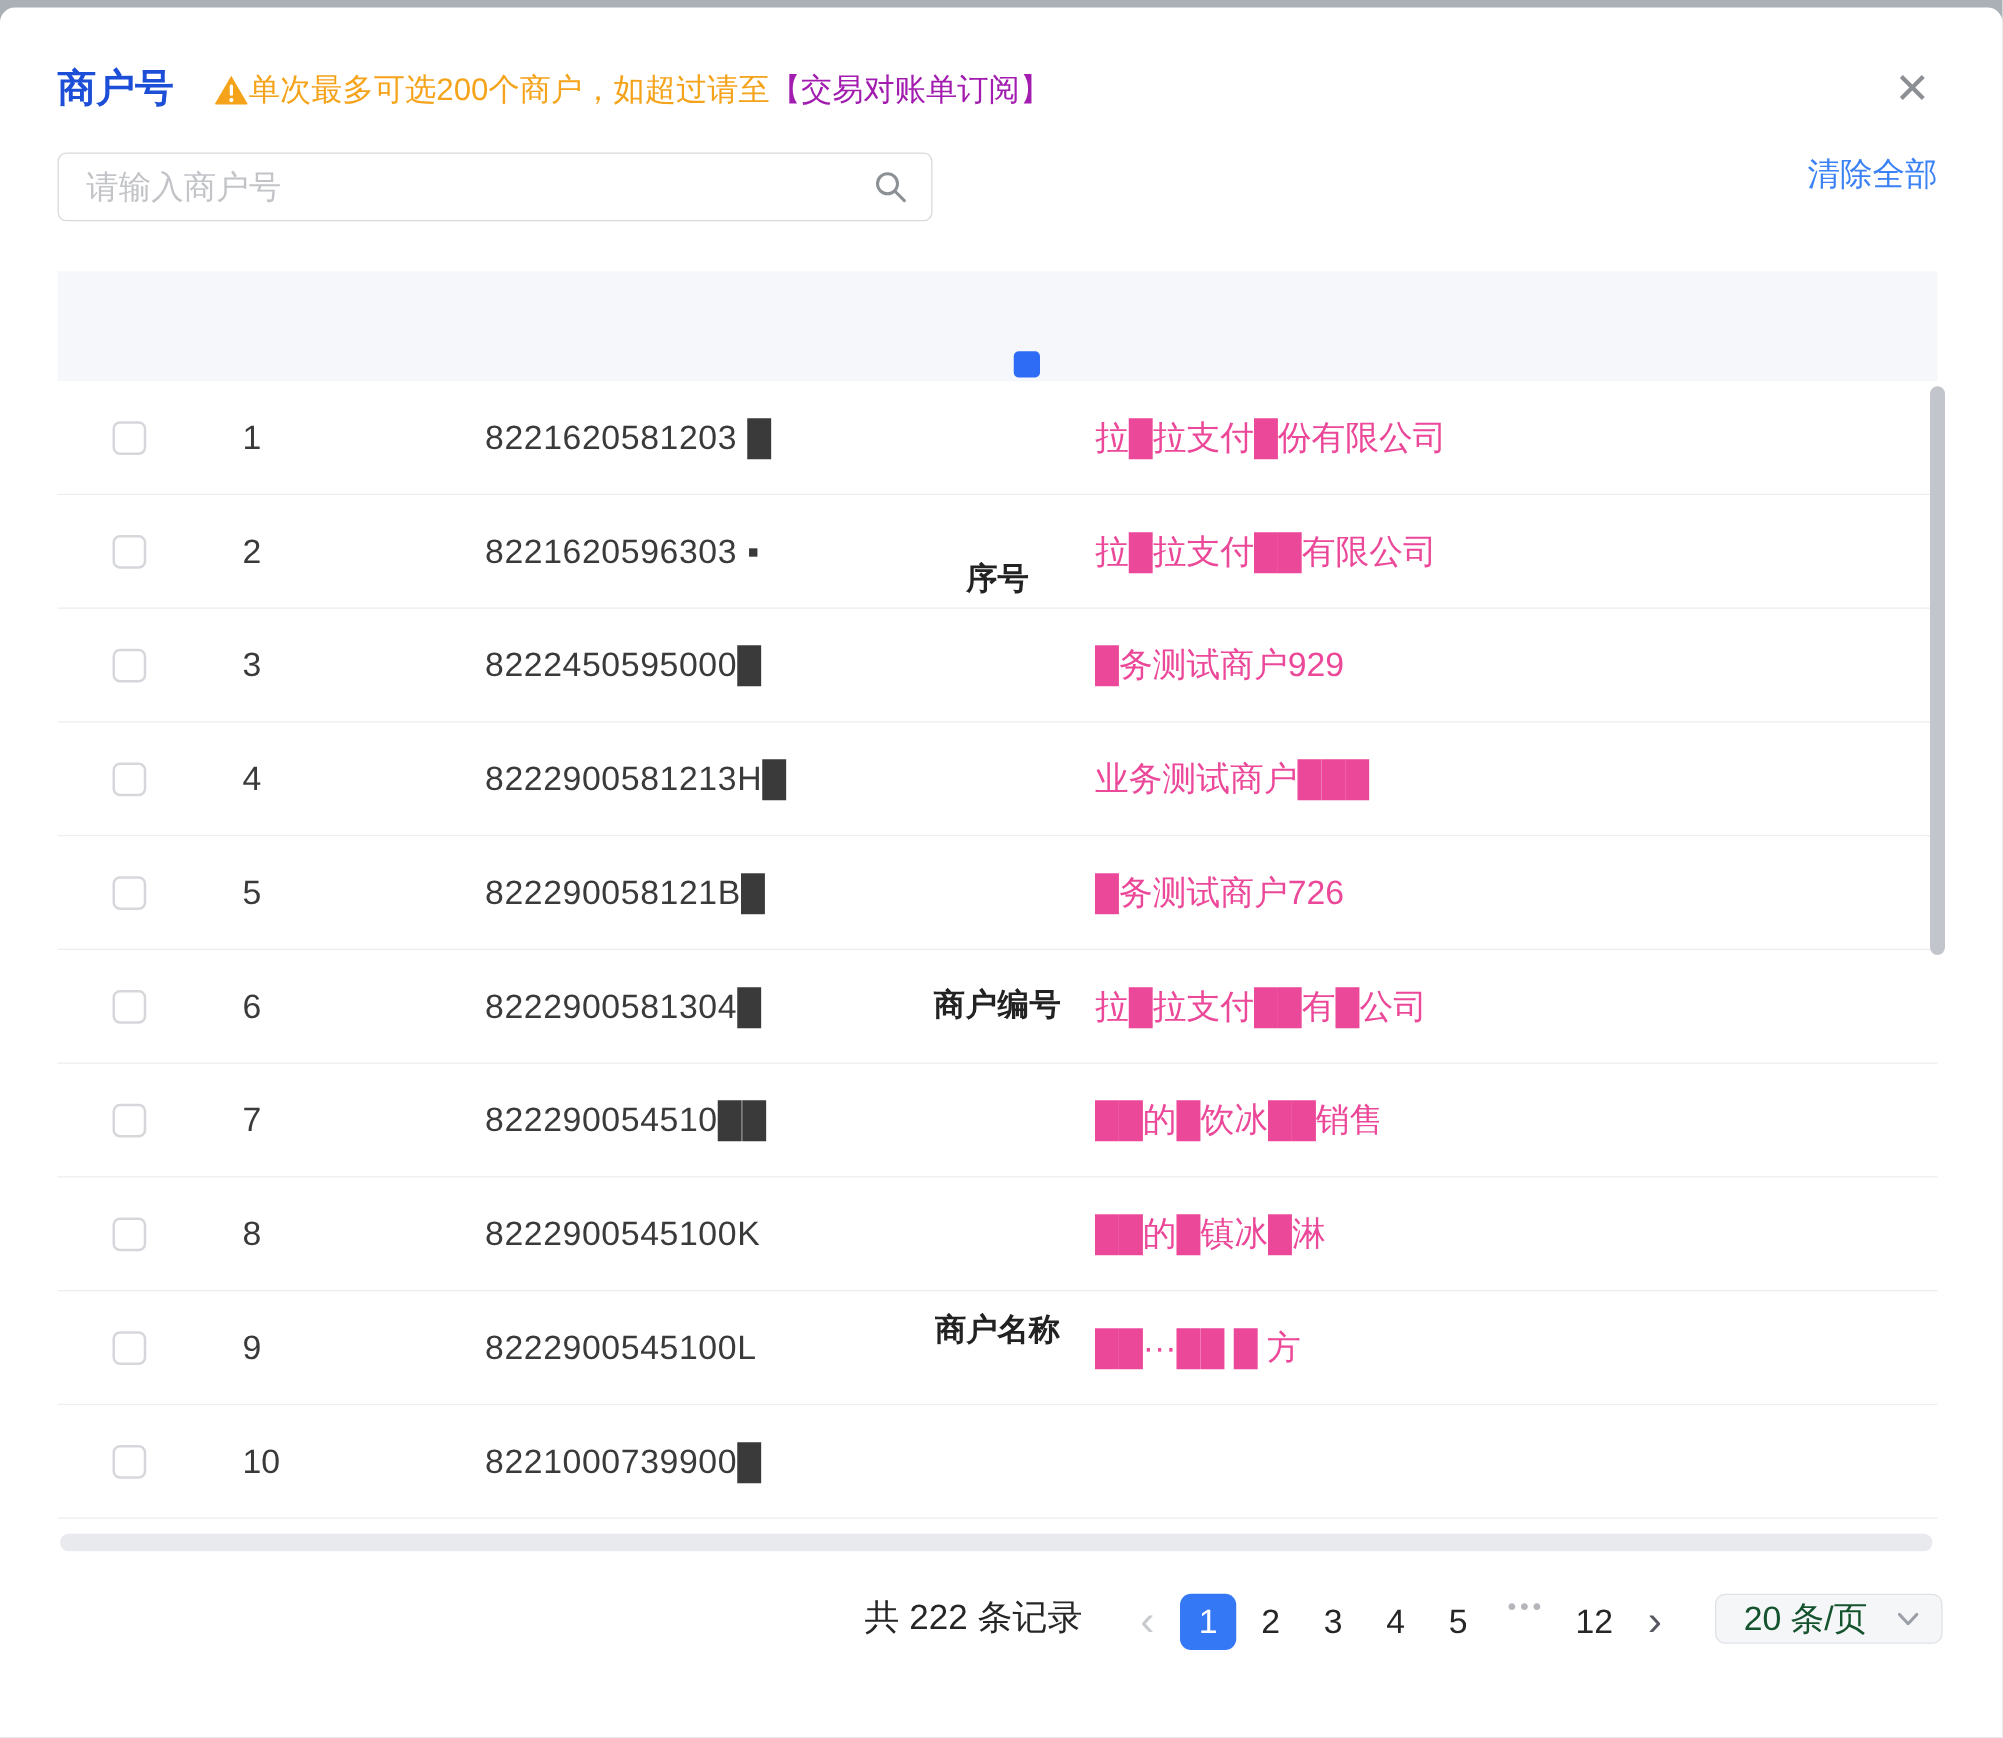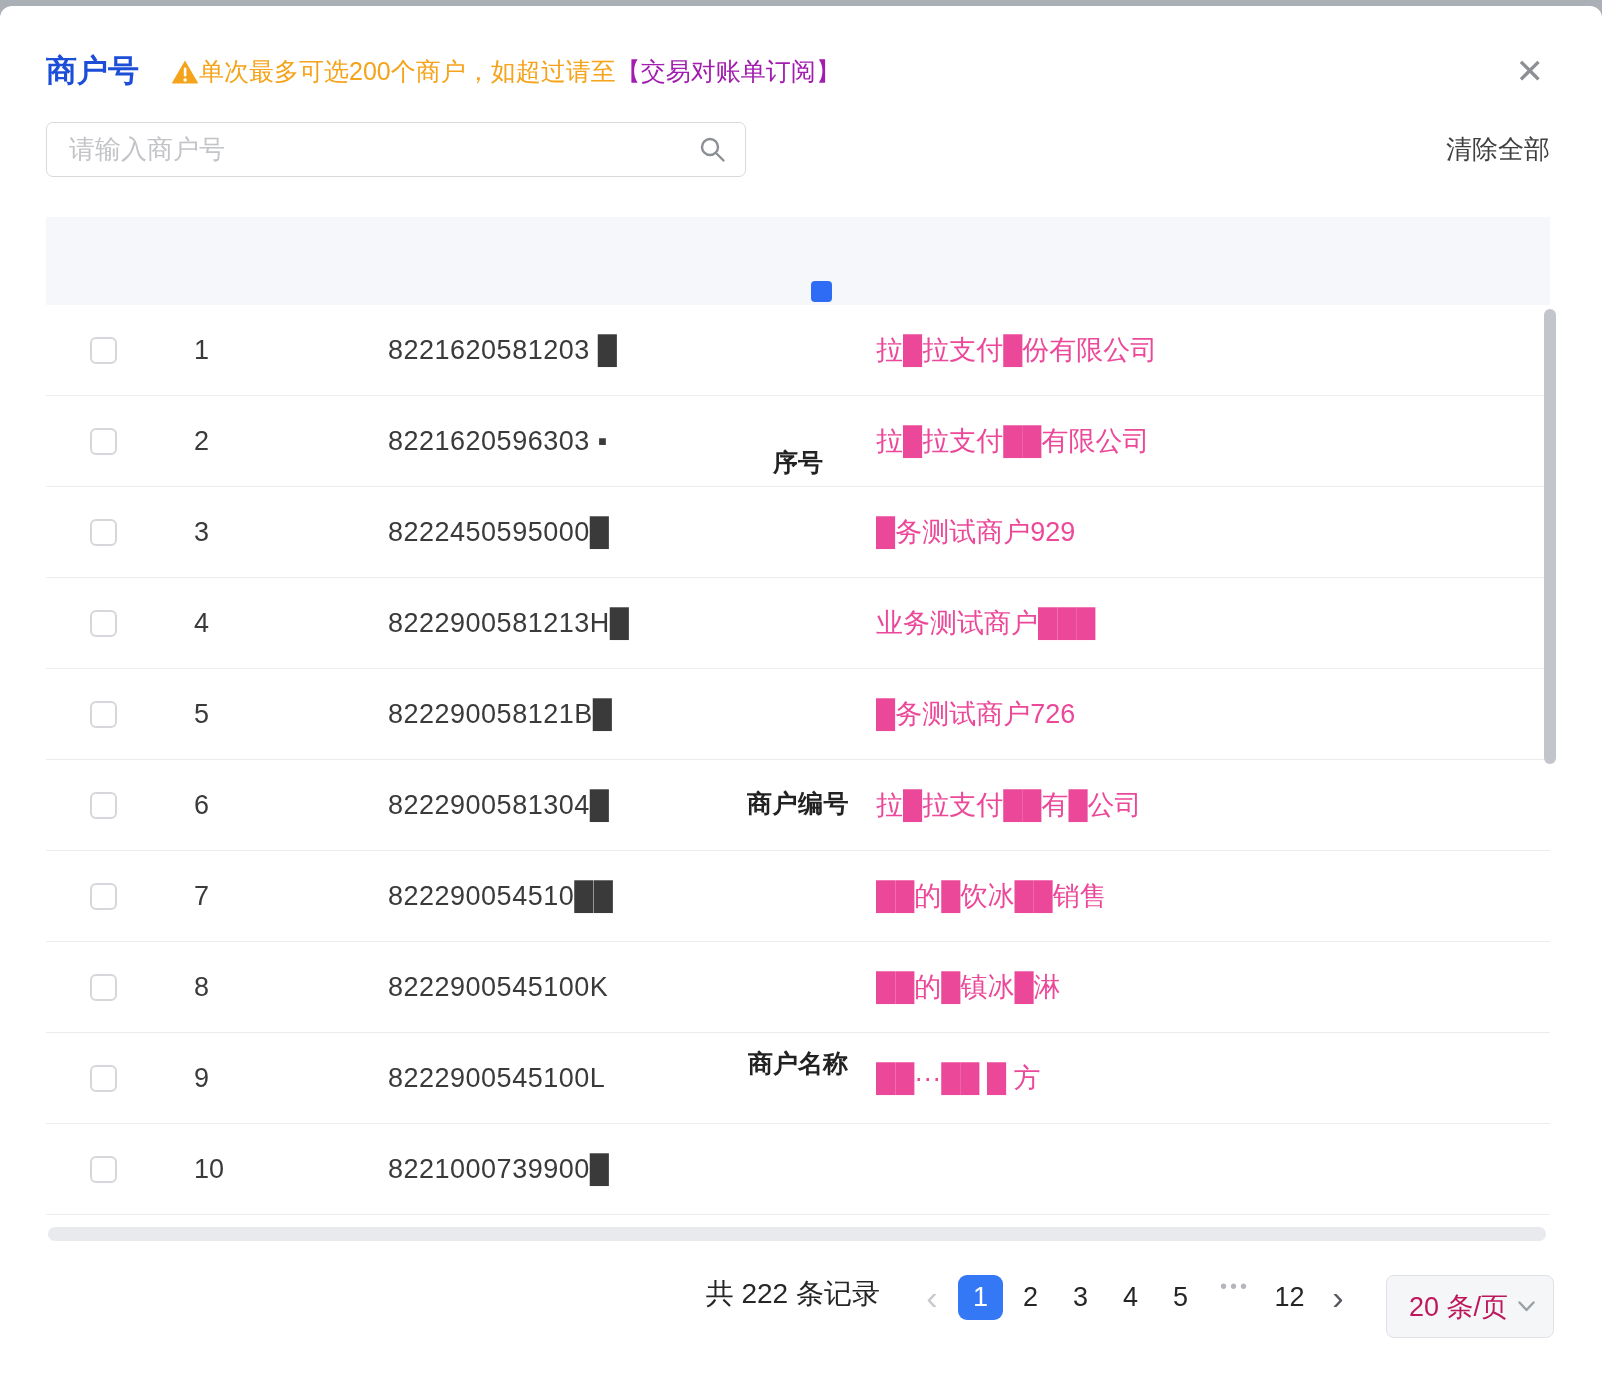--- a/index.html
+++ b/index.html
@@ -19,30 +19,30 @@
   .warn-wrap { display:flex; align-items:center; margin-left:32px; }
   .warn-icon { display:inline-flex; margin-top:2px; }
   .warn-text { font-size:25px; color:#f5a31a; }
   .warn-link { font-size:25px; color:#a21caf; text-decoration:none; cursor:pointer; }
   .close-btn {
     margin-left:auto; background:none; border:none; cursor:pointer;
     font-size:34px; color:#8c8f94; line-height:1; font-weight:300; padding:4px 6px;
   }
 
   
-  .search-row { display:flex; align-items:center; margin:30px 52px 0 46px; }
+  .search-row { display:flex; align-items:flex-start; margin:30px 52px 0 46px; }
   .search-box { position:relative; width:700px; }
   .search-box input {
     width:100%; height:55px; border:1px solid #d9d9d9; border-radius:7px;
     font-size:26px; color:#333; padding:0 60px 0 22px; outline:none;
     font-family:inherit;
   }
   .search-box input::placeholder { color:#c2c4c8; }
   .search-icon { position:absolute; right:20px; top:14px; }
-  .clear-all { margin-left:auto; font-size:26px; color:#404040; text-decoration:none; cursor:pointer; }
+  .clear-all { margin-left:auto; font-size:26px; color:#3b82f6; text-decoration:none; cursor:pointer; }
 
   
   .table-wrap { position:relative; margin:40px 52px 0 46px; }
   .thead {
     display:flex; align-items:center; height:88px; background:#f6f7fa;
     font-size:25px; font-weight:700; color:#222;flex-direction:column;
   }
   .trow {
     display:flex; align-items:center; height:91px;
     border-bottom:1px solid #ededf0; font-size:27px; color:#3a3a3a;
@@ -87,23 +87,23 @@
   }
   .nav-btn.prev { color:#c7c9cd; }
   .pages { display:flex; align-items:center; gap:5px; }
   .page-btn {
     min-width:45px; height:45px; border:none; background:none; border-radius:9px;
     font-size:27px; color:#262626; cursor:pointer; font-family:inherit;
   }
   .page-btn.active { background:#3478f6; color:#fff; }
   .ellipsis { font-size:20px; color:#b4b6bb; letter-spacing:3px; width:52px; text-align:center; cursor:pointer; }
   .size-select {
-    margin-left:22px; height:63px; padding:0 18px 0 22px; display:flex; align-items:center; gap:10px;
+    margin-left:22px; height:40px; padding:0 18px 0 22px; display:flex; align-items:center; gap:24px;
     background:#f5f6f8; border:1px solid #dfe1e5; border-radius:8px; cursor:pointer;
-    font-size:27px; color:#be185d;
+    font-size:27px; color:#14532d;
   }
 </style>
 </head>
 <body>
 
 <div class="modal">
 
   <div class="mheader">
     <span class="mtitle">商户号</span>
     <span class="warn-wrap">

